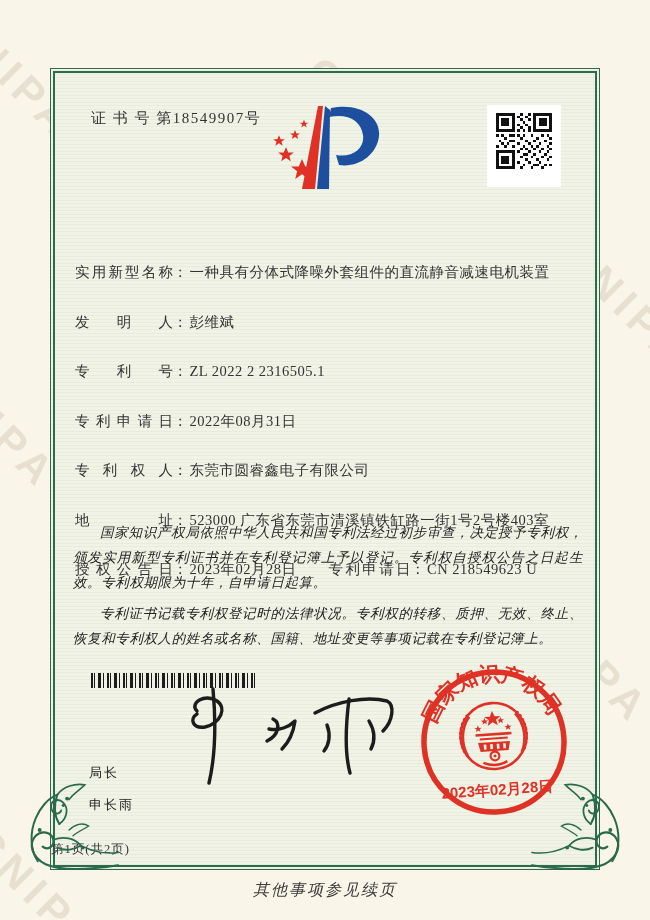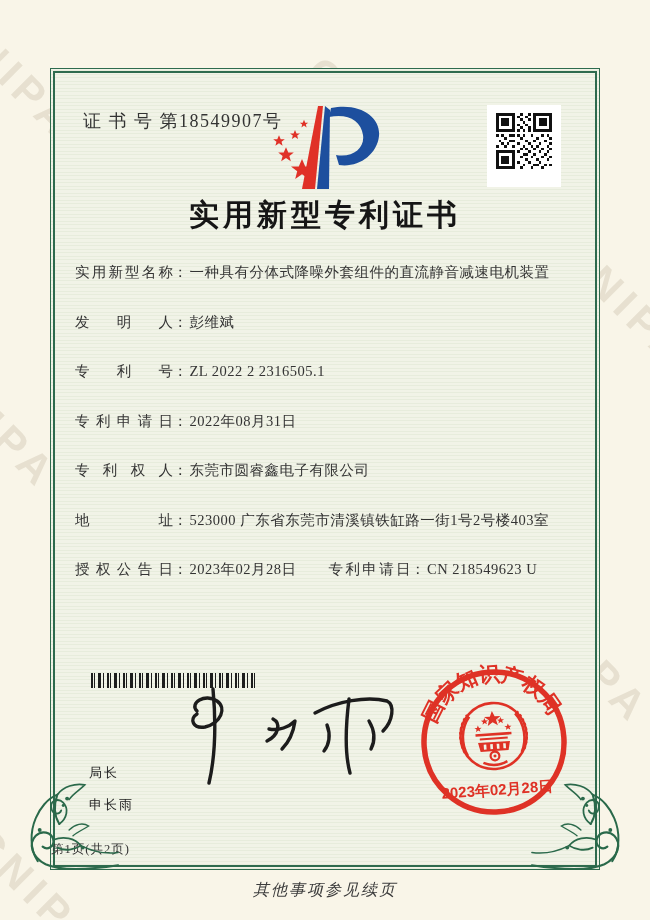--- a/index.html
+++ b/index.html
@@ -10,21 +10,21 @@
   .wm{position:absolute;z-index:1;font-family:"Liberation Sans","DejaVu Sans",sans-serif;
       font-weight:bold;font-size:42px;letter-spacing:7px;color:rgba(135,120,90,0.16);
       transform:rotate(45deg);transform-origin:left top;white-space:nowrap;pointer-events:none;}
 
   
   .frame{position:absolute;z-index:2;left:50px;top:68px;width:550px;height:802px;
          border:1.5px solid #2e6b4e;box-sizing:border-box;
          background:repeating-linear-gradient(0deg,#e7ecdc 0px,#e7ecdc 1px,#f1f3e7 1px,#f1f3e7 3.5px);}
   .frame::before{content:'';position:absolute;inset:2px;border:2px solid #2e6b4e;pointer-events:none;}
 
-  .certnum{position:absolute;left:32px;top:40px;font-size:18px;color:#333;letter-spacing:1.5px;}
+  .certnum{position:absolute;left:40px;top:40px;font-size:15px;color:#333;letter-spacing:1.5px;}
   .logo{position:absolute;left:206px;top:34px;width:132px;height:92px;}
   .qr-patch{position:absolute;left:436px;top:36px;width:74px;height:82px;background:#fff;
             display:flex;align-items:flex-start;justify-content:center;padding-top:8px;box-sizing:border-box;}
   .title{position:absolute;left:0;right:0;top:126px;text-align:center;font-size:30px;
          font-weight:bold;letter-spacing:4px;color:#151515;}
 
   .fields{position:absolute;left:24px;right:14px;top:182px;font-size:14.5px;color:#333;}
   .frow{margin-bottom:15.5px;line-height:25px;white-space:nowrap;}
   .flabel{display:inline-block;width:98px;text-align:justify;text-align-last:justify;vertical-align:bottom;margin-top:9px;}
   .fcolon{display:inline-block;margin-right:2px;}
@@ -101,21 +101,20 @@
           M10 12h1v1h-1z M12 11h1v1h-1z M13 12h1v1h-1z M15 12h1v1h-1z M19 12h1v1h-1z M9 13h1v1H9z
           M11 13h1v1h-1z M14 13h1v1h-1z M17 13h1v1h-1z M20 13h1v1h-1z
           M8 14h1v1H8z M12 14h1v1h-1z M16 14h1v1h-1z M19 14h1v1h-1z M10 15h1v1h-1z M14 15h1v1h-1z
           M18 15h1v1h-1z M11 15h1v1h-1z M9 16h1v1H9z M13 16h1v1h-1z M17 16h1v1h-1z M20 16h1v1h-1z
           M11 17h1v1h-1z M15 17h1v1h-1z M8 18h1v1H8z M12 18h1v1h-1z M16 18h1v1h-1z M19 17h1v1h-1z
           M10 19h1v1h-1z M14 19h1v1h-1z M18 19h1v1h-1z M15 19h1v1h-1z M9 20h1v1H9z M13 20h1v1h-1z
           M17 20h1v1h-1z M20 19h1v1h-1z"></path>
       </svg>
     </div>
 
-    <div class="title">实用新型专利证书</div>
 
     <div class="fields">
       <div class="frow">
         <span class="flabel">实用新型名称</span><span class="fcolon">：</span><span class="fvalue">一种具有分体式降噪外套组件的直流静音减速电机装置</span>
       </div>
       <div class="frow">
         <span class="flabel">发明人</span><span class="fcolon">：</span><span class="fvalue">彭维斌</span>
       </div>
       <div class="frow">
         <span class="flabel">专利号</span><span class="fcolon">：</span><span class="fvalue">ZL 2022 2 2316505.1</span>
@@ -127,20 +126,24 @@
         <span class="flabel">专利权人</span><span class="fcolon">：</span><span class="fvalue">东莞市圆睿鑫电子有限公司</span>
       </div>
       <div class="frow">
         <span class="flabel">地址</span><span class="fcolon">：</span><span class="fvalue">523000 广东省东莞市清溪镇铁缸路一街1号2号楼403室</span>
       </div>
       <div class="frow">
         <span class="flabel">授权公告日</span><span class="fcolon">：</span><span class="fvalue">2023年02月28日</span><span class="fgroup2"><span class="flabel" style="width:82px">专利申请日</span><span class="fcolon">：</span><span class="fvalue">CN 218549623 U</span></span>
       </div>
     </div>
 
+    <div class="bodytext">
+      <p>国家知识产权局依照中华人民共和国专利法经过初步审查，决定授予专利权，颁发实用新型专利证书并在专利登记簿上予以登记。专利权自授权公告之日起生效。专利权期限为十年，自申请日起算。</p>
+      <p>专利证书记载专利权登记时的法律状况。专利权的转移、质押、无效、终止、恢复和专利权人的姓名或名称、国籍、地址变更等事项记载在专利登记簿上。</p>
+    </div>
 
     <div class="barcode"></div>
 
     <div class="officer">
       <div>局长</div>
       <div>申长雨</div>
     </div>
 
     <svg class="signature" viewBox="0 0 250 120">
       <g fill="none" stroke="#1c1c1c" stroke-width="3.4" stroke-linecap="round" stroke-linejoin="round">

